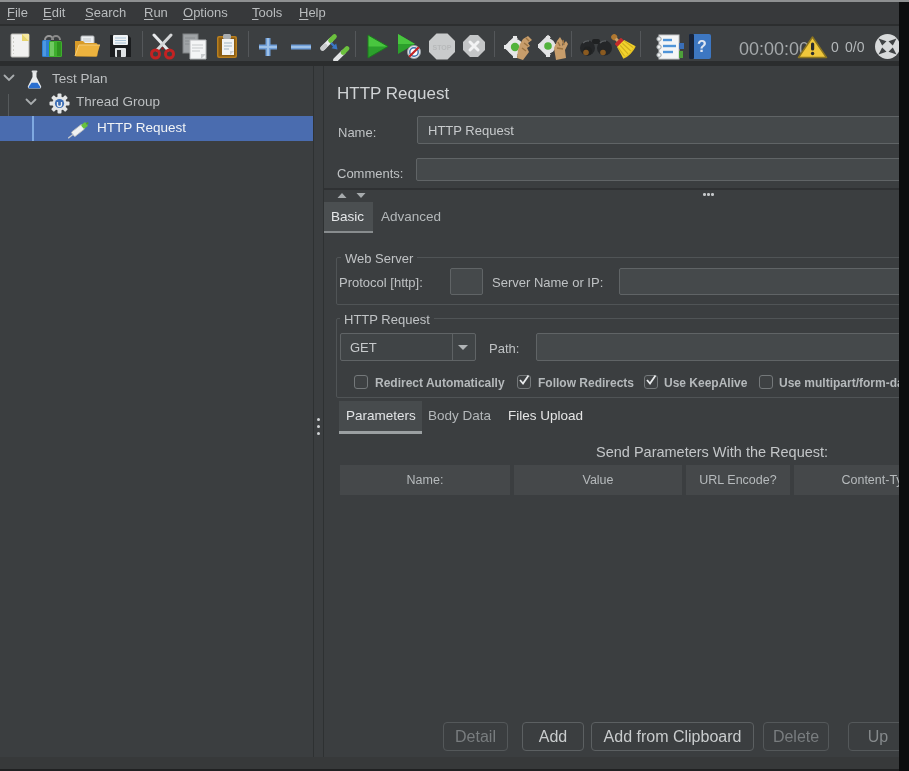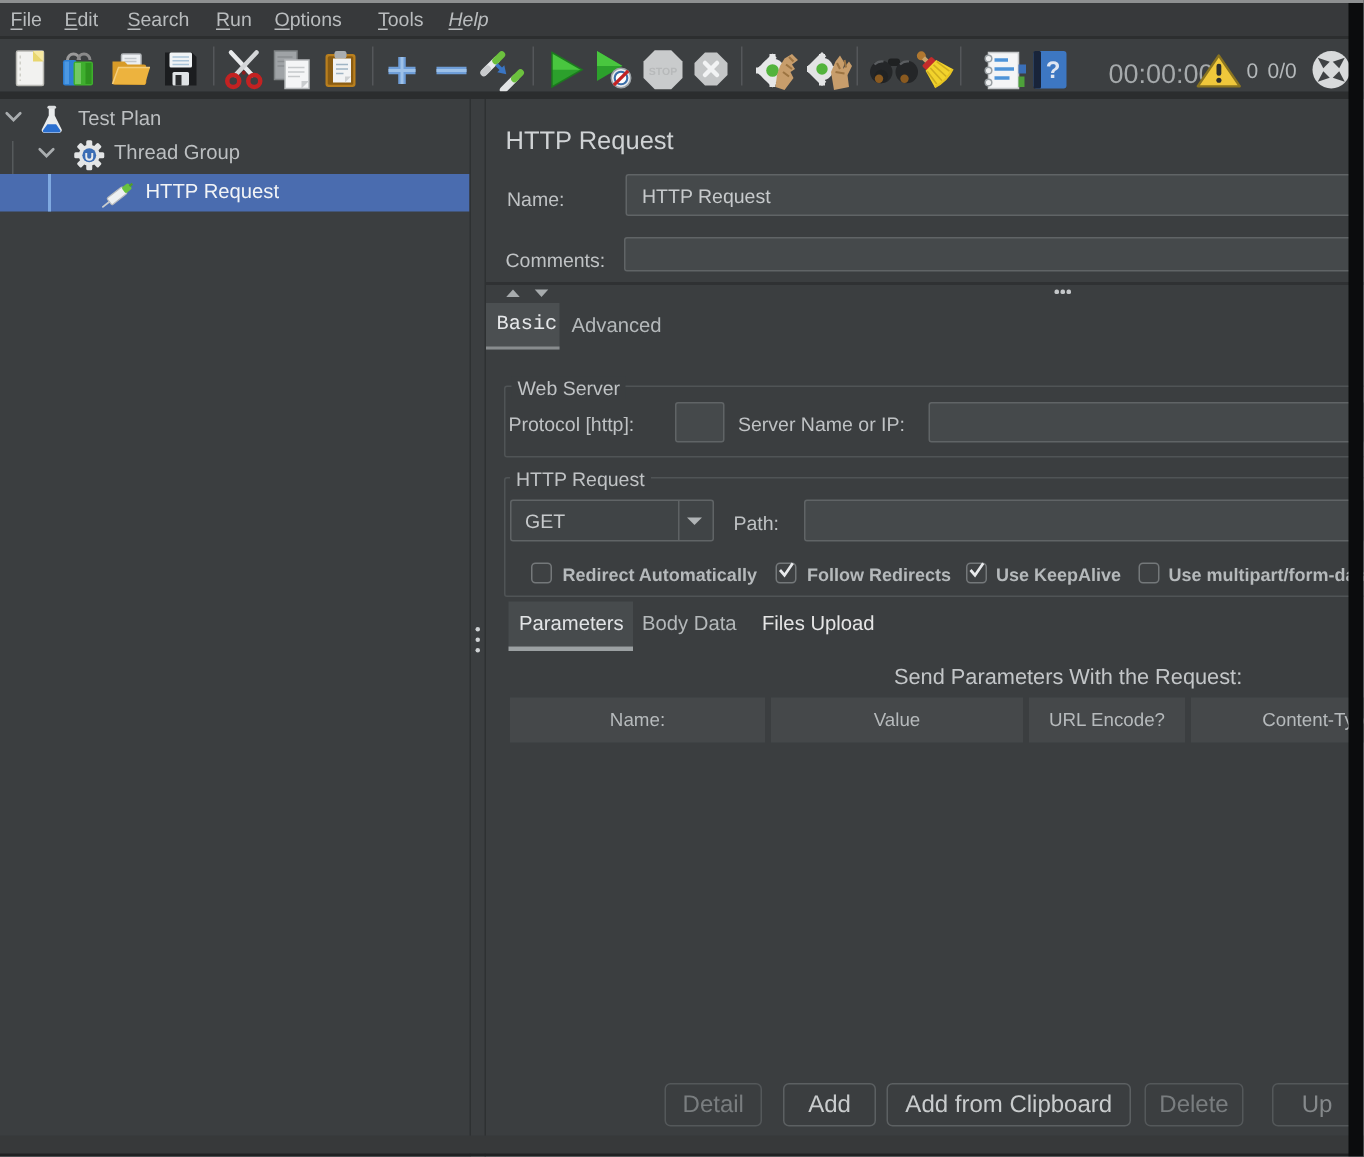--- a/index.html
+++ b/index.html
@@ -23,21 +23,21 @@
   <div class="abs" style="left:0;top:0;width:909px;height:2px;background:#8e9091;"></div>
 
   <div class="abs" style="left:0;top:2px;width:909px;height:22px;background:#37393b;"></div>
   <div class="abs lbl" id="menu" style="top:5px;left:0;width:909px;color:#b9bcbe;">
     <span class="abs" style="left:7px;"><u>F</u>ile</span>
     <span class="abs" style="left:43px;"><u>E</u>dit</span>
     <span class="abs" style="left:85px;"><u>S</u>earch</span>
     <span class="abs" style="left:144px;"><u>R</u>un</span>
     <span class="abs" style="left:183px;"><u>O</u>ptions</span>
     <span class="abs" style="left:252px;"><u>T</u>ools</span>
-    <span class="abs" style="left:299px;font-style:italic;"><u>H</u>elp</span>
+    <span class="abs" style="left:299px;"><u>H</u>elp</span>
   </div>
   <div class="abs" style="left:0;top:24px;width:909px;height:2px;background:#2c2e2f;"></div>
 
   <div class="abs" style="left:0;top:26px;width:909px;height:35px;background:#3c3f41;"></div>
   <div class="abs" id="toolbar" style="left:0;top:26px;width:909px;height:35px;">
 
     <div class="abs" style="left:142px;top:5px;width:1px;height:26px;background:#54575a;"></div>
     <div class="abs" style="left:248px;top:5px;width:1px;height:26px;background:#54575a;"></div>
     <div class="abs" style="left:355px;top:5px;width:1px;height:26px;background:#54575a;"></div>
     <div class="abs" style="left:494px;top:5px;width:1px;height:26px;background:#54575a;"></div>
@@ -324,21 +324,21 @@
       <path d="M24 6 L28.5 1 H19.5 z" fill="#a7abad"></path>
     </svg>
     <div class="abs" style="left:379px;top:127px;width:11px;height:3px;">
       <div class="abs" style="left:0;top:0;width:2.5px;height:2.5px;background:#c4c7c9;border-radius:50%;"></div>
       <div class="abs" style="left:4px;top:0;width:2.5px;height:2.5px;background:#c4c7c9;border-radius:50%;"></div>
       <div class="abs" style="left:8px;top:0;width:2.5px;height:2.5px;background:#c4c7c9;border-radius:50%;"></div>
     </div>
 
     <div class="abs" style="left:0;top:136px;width:49px;height:31px;background:#4b4f51;"></div>
     <div class="abs" style="left:0;top:165px;width:49px;height:2px;background:#888c8e;"></div>
-    <div class="abs" style="left:7px;top:143px;font-size:13.5px;color:#e6e8ea;font-family:Liberation Mono, monospace;">Basic</div>
+    <div class="abs" style="left:7px;top:143px;font-size:13.5px;color:#e6e8ea;">Basic</div>
     <div class="abs" style="left:57px;top:143px;font-size:13.5px;color:#b4b8ba;">Advanced</div>
 
     <div class="abs" style="left:12px;top:191px;width:600px;height:46px;border:1px solid #505456;border-radius:2px;"></div>
     <div class="abs" style="left:17px;top:185px;background:#3b3e40;padding:0 4px;font-size:13px;color:#c0c3c5;">Web Server</div>
     <div class="abs lbl" style="left:15px;top:209px;">Protocol [http]:</div>
     <div class="abs fld" style="left:126px;top:202px;width:33px;height:27px;"></div>
     <div class="abs lbl" style="left:168px;top:209px;">Server Name or IP:</div>
     <div class="abs fld" style="left:295px;top:202px;width:300px;height:27px;"></div>
 
     <div class="abs" style="left:12px;top:252px;width:600px;height:78px;border:1px solid #505456;border-radius:2px;"></div>

